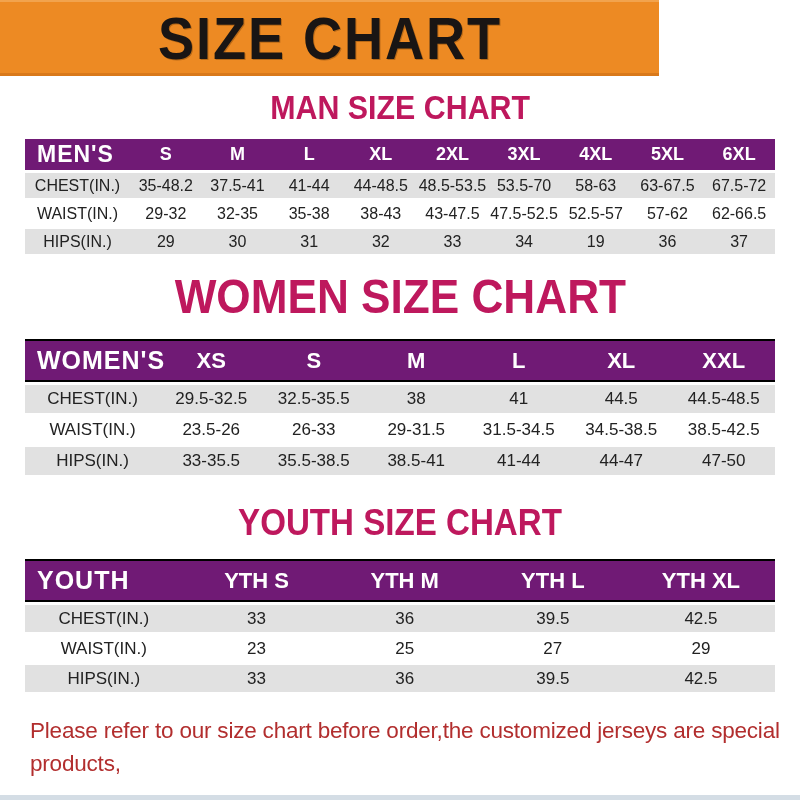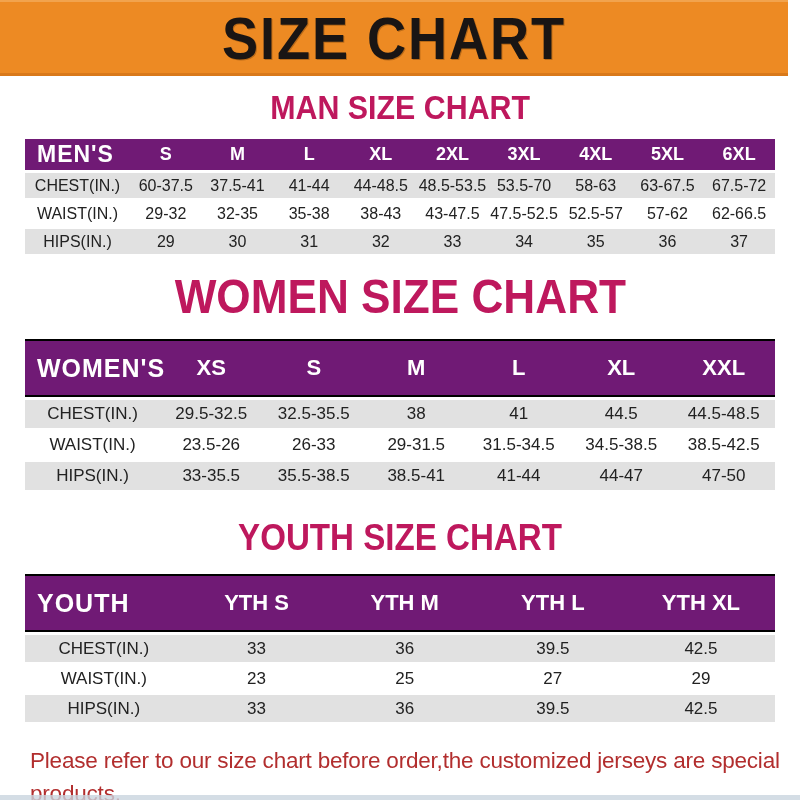--- a/index.html
+++ b/index.html
@@ -8,21 +8,21 @@
     height: 800px;
     background: #ffffff;
     position: relative;
     overflow: hidden;
     font-family: "Liberation Sans", sans-serif;
     color: #1c1c1c;
   }
 
   
   .banner {
-    width: 788px;
+    width: 659px;
     height: 76px;
     background: #ED8A23;
     border-top: 2px solid #f2a34d;
     border-bottom: 3px solid #d9791a;
     display: flex;
     align-items: center;
     justify-content: center;
   }
   .banner-title {
     display: inline-block;
@@ -87,21 +87,21 @@
     white-space: nowrap;
   }
 
   
   #table-men th { height: 31px; font-size: 18px; }
   #table-men th.lead { font-size: 23px; }
   #table-men td { height: 25px; font-size: 16px; }
   #table-men .col-lead { width: 14%; }
 
   
-  #table-women th, #table-youth th { height: 58px; font-size: 22px; border-top: 2px solid #000; border-bottom: 2px solid #000; }
+  #table-women th, #table-youth th { height: 43px; font-size: 22px; border-top: 2px solid #000; border-bottom: 2px solid #000; }
   #table-women th.lead, #table-youth th.lead { font-size: 25px; }
   #table-women td { height: 28px; font-size: 17px; }
   #table-youth td { height: 27px; font-size: 17px; }
   #table-women .col-lead { width: 18%; }
   #table-youth .col-lead { width: 21%; }
 
   
   .footer-note {
     margin-top: 20px;
     padding-left: 30px;
@@ -154,21 +154,21 @@
         <th>2XL</th>
         <th>3XL</th>
         <th>4XL</th>
         <th>5XL</th>
         <th>6XL</th>
       </tr>
     </thead>
     <tbody>
       <tr>
         <td>CHEST(IN.)</td>
-        <td>60-37.5</td>
+        <td>35-48.2</td>
         <td>37.5-41</td>
         <td>41-44</td>
         <td>44-48.5</td>
         <td>48.5-53.5</td>
         <td>53.5-70</td>
         <td>58-63</td>
         <td>63-67.5</td>
         <td>67.5-72</td>
       </tr>
       <tr>
@@ -184,21 +184,21 @@
         <td>62-66.5</td>
       </tr>
       <tr>
         <td>HIPS(IN.)</td>
         <td>29</td>
         <td>30</td>
         <td>31</td>
         <td>32</td>
         <td>33</td>
         <td>34</td>
-        <td>35</td>
+        <td>19</td>
         <td>36</td>
         <td>37</td>
       </tr>
     </tbody>
   </table>
 
 <h2 class="section-heading" id="heading-women">
   <span>WOMEN SIZE CHART</span>
 </h2>
 <table id="table-women">

